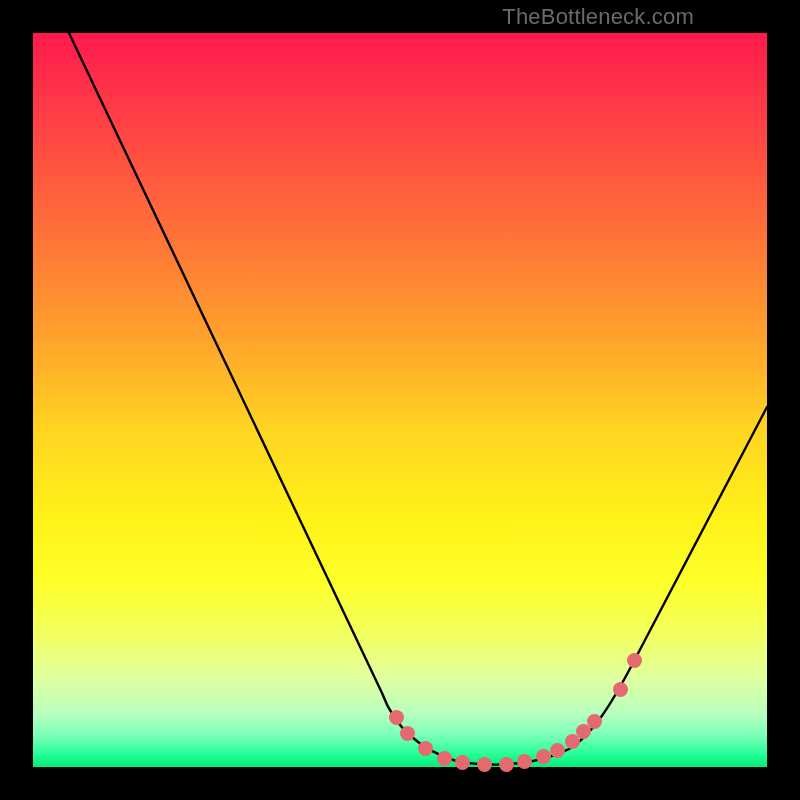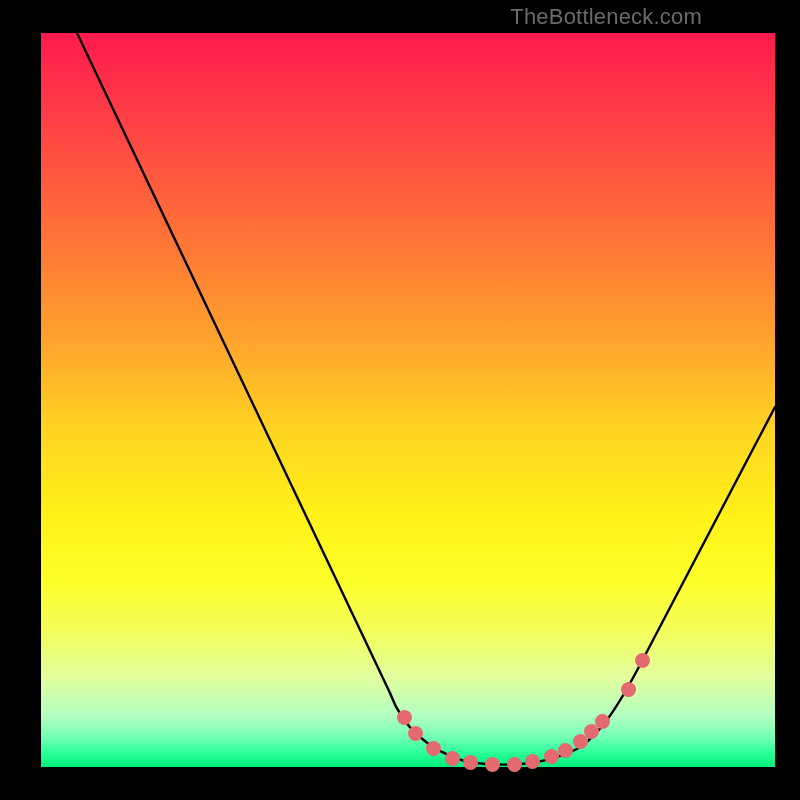--- a/index.html
+++ b/index.html
@@ -9,21 +9,20 @@
     height: 800px;
     background: #000;
     overflow: hidden;
     font-family: Arial, Helvetica, sans-serif;
   }
   .frame {
     position: relative;
     width: 704px;
     height: 800px;
     background: #000;
-    margin-left: 8px;
   }
   .watermark {
     position: absolute;
     top: 4px;
     right: 10px;
     color: #6a6a6a;
     font-size: 22px;
     letter-spacing: 0.2px;
     z-index: 50;
   }

